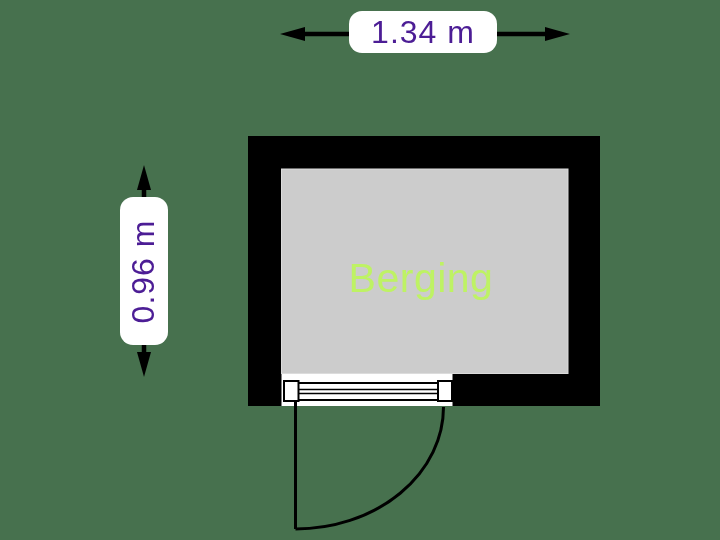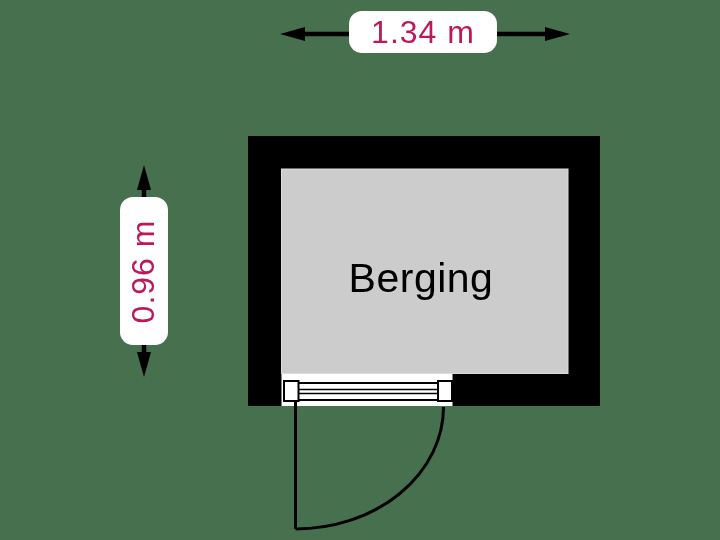--- a/index.html
+++ b/index.html
@@ -21,21 +21,21 @@
     left: 0;
     top: 0;
   }
   .dim-label {
     position: absolute;
     background: #FFFFFF;
     border-radius: 13px;
     display: flex;
     align-items: center;
     justify-content: center;
-    color: #be185d;
+    color: #4c1d95;
     font-size: 32px;
     letter-spacing: 1px;
     white-space: nowrap;
   }
   .dim-label.horizontal {
     left: 349px;
     top: 11px;
     width: 148px;
     height: 42px;
   }
@@ -47,21 +47,21 @@
   }
   .dim-label.vertical span {
     display: block;
     transform: rotate(-90deg);
   }
   .room-label {
     position: absolute;
     left: 421px;
     top: 278px;
     transform: translate(-50%, -50%);
-    color: #000000;
+    color: #bef264;
     font-size: 41px;
     letter-spacing: 0.5px;
     white-space: nowrap;
   }
 </style>
 </head>
 <body bgcolor="#47714E">
 
 <div class="canvas">
 

